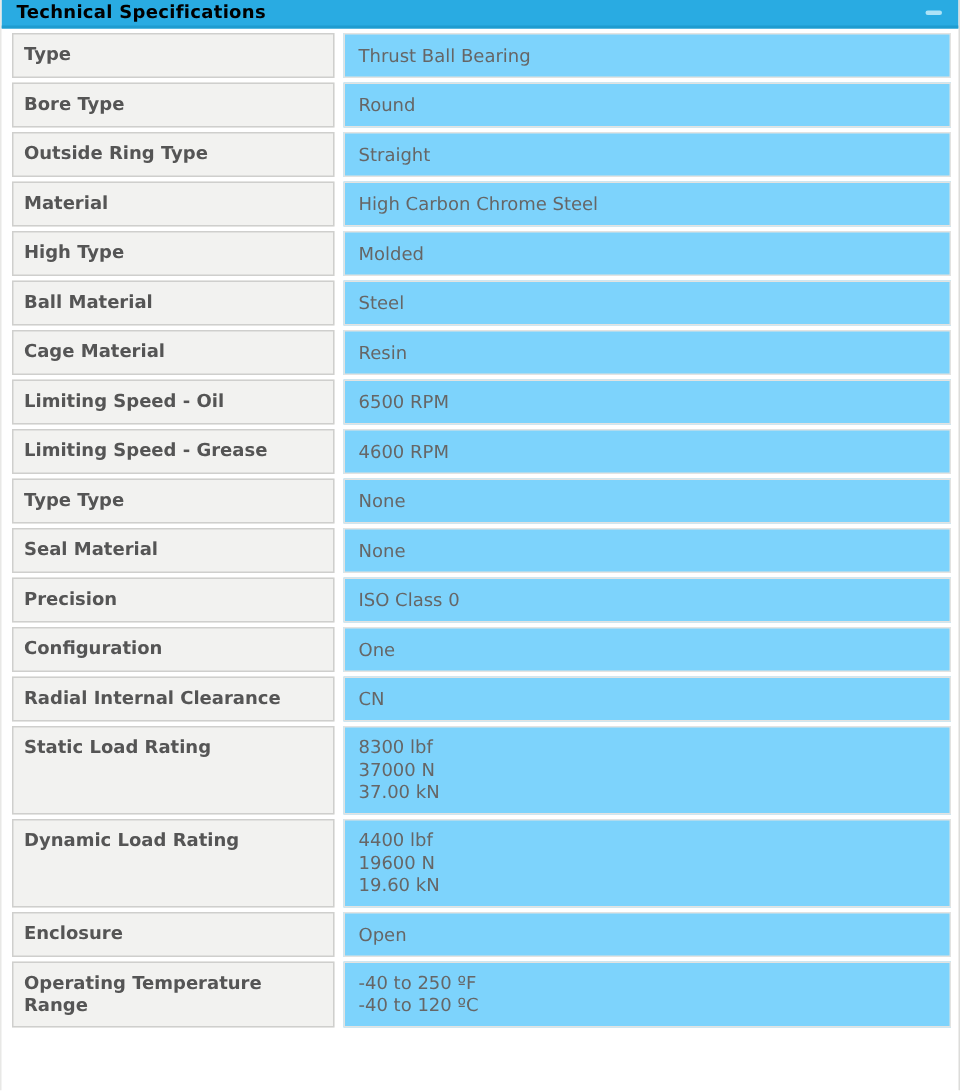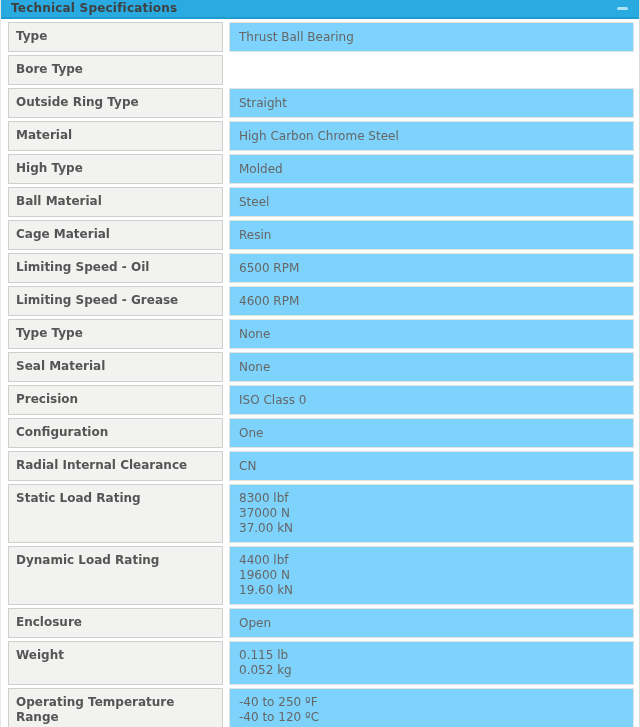--- a/index.html
+++ b/index.html
@@ -20,21 +20,21 @@
   .panel-header {
     height: 19px;
     background: #29abe2;
     border-bottom: 2px solid #1f9ccf;
     display: flex;
     align-items: center;
     justify-content: space-between;
     padding: 0 10px 0 10px;
   }
   .panel-title {
-    color: #404040;
+    color: #000000;
     font-weight: bold;
     font-size: 12px;
     letter-spacing: 0.2px;
     line-height: 17px;
     white-space: nowrap;
     text-align: center;
   }
   .collapse-btn {
     width: 14px;
     height: 12px;
@@ -108,20 +108,23 @@
     </div>
     <div class="value-cell">
           <div class="value-line">Thrust Ball Bearing</div>
         </div>
   </div>
 
   <div class="spec-row">
     <div class="label-cell">
       <span class="label-text">Bore Type</span>
     </div>
+    <div class="value-cell">
+          <div class="value-line">Round</div>
+        </div>
   </div>
 
   <div class="spec-row">
     <div class="label-cell">
       <span class="label-text">Outside Ring Type</span>
     </div>
     <div class="value-cell">
           <div class="value-line">Straight</div>
         </div>
   </div>
@@ -249,29 +252,20 @@
 
   <div class="spec-row">
     <div class="label-cell">
       <span class="label-text">Enclosure</span>
     </div>
     <div class="value-cell">
           <div class="value-line">Open</div>
         </div>
   </div>
 
-  <div class="spec-row">
-    <div class="label-cell">
-      <span class="label-text">Weight</span>
-    </div>
-    <div class="value-cell">
-          <div class="value-line">0.115 lb</div>
-          <div class="value-line">0.052 kg</div>
-        </div>
-  </div>
 
   <div class="spec-row">
     <div class="label-cell">
       <span class="label-text">Operating Temperature Range</span>
     </div>
     <div class="value-cell">
           <div class="value-line">-40 to 250 ºF</div>
           <div class="value-line">-40 to 120 ºC</div>
         </div>
   </div>

